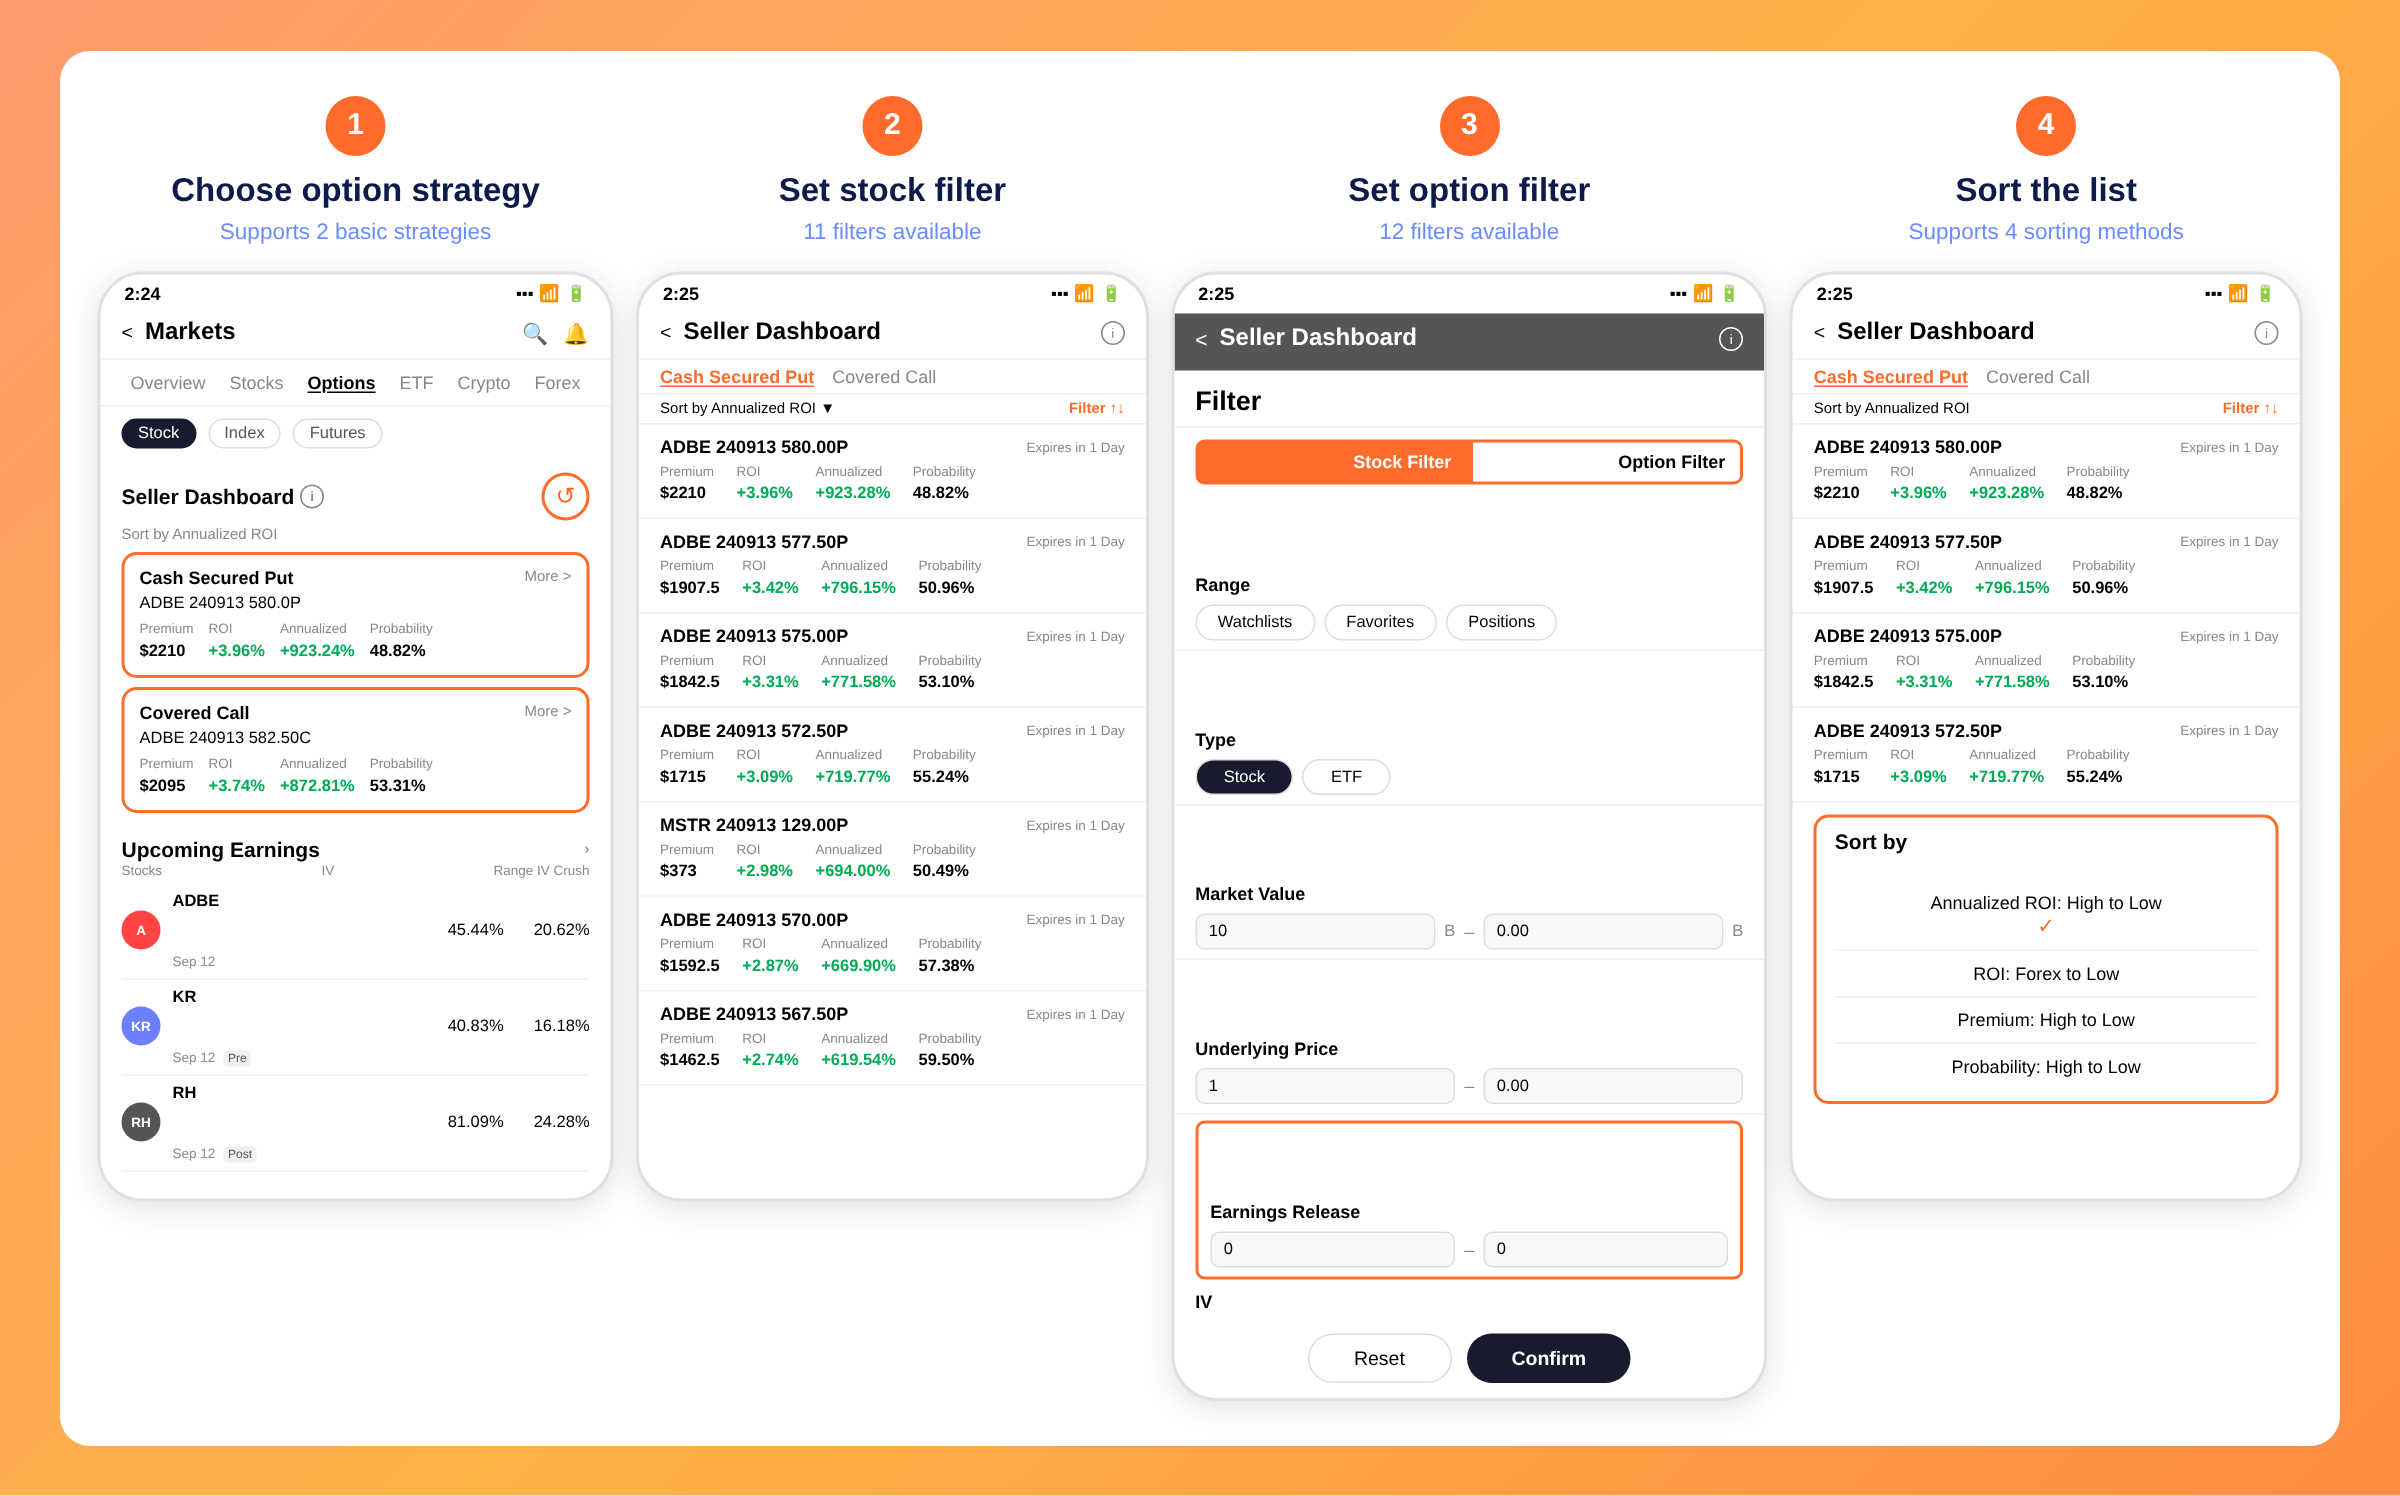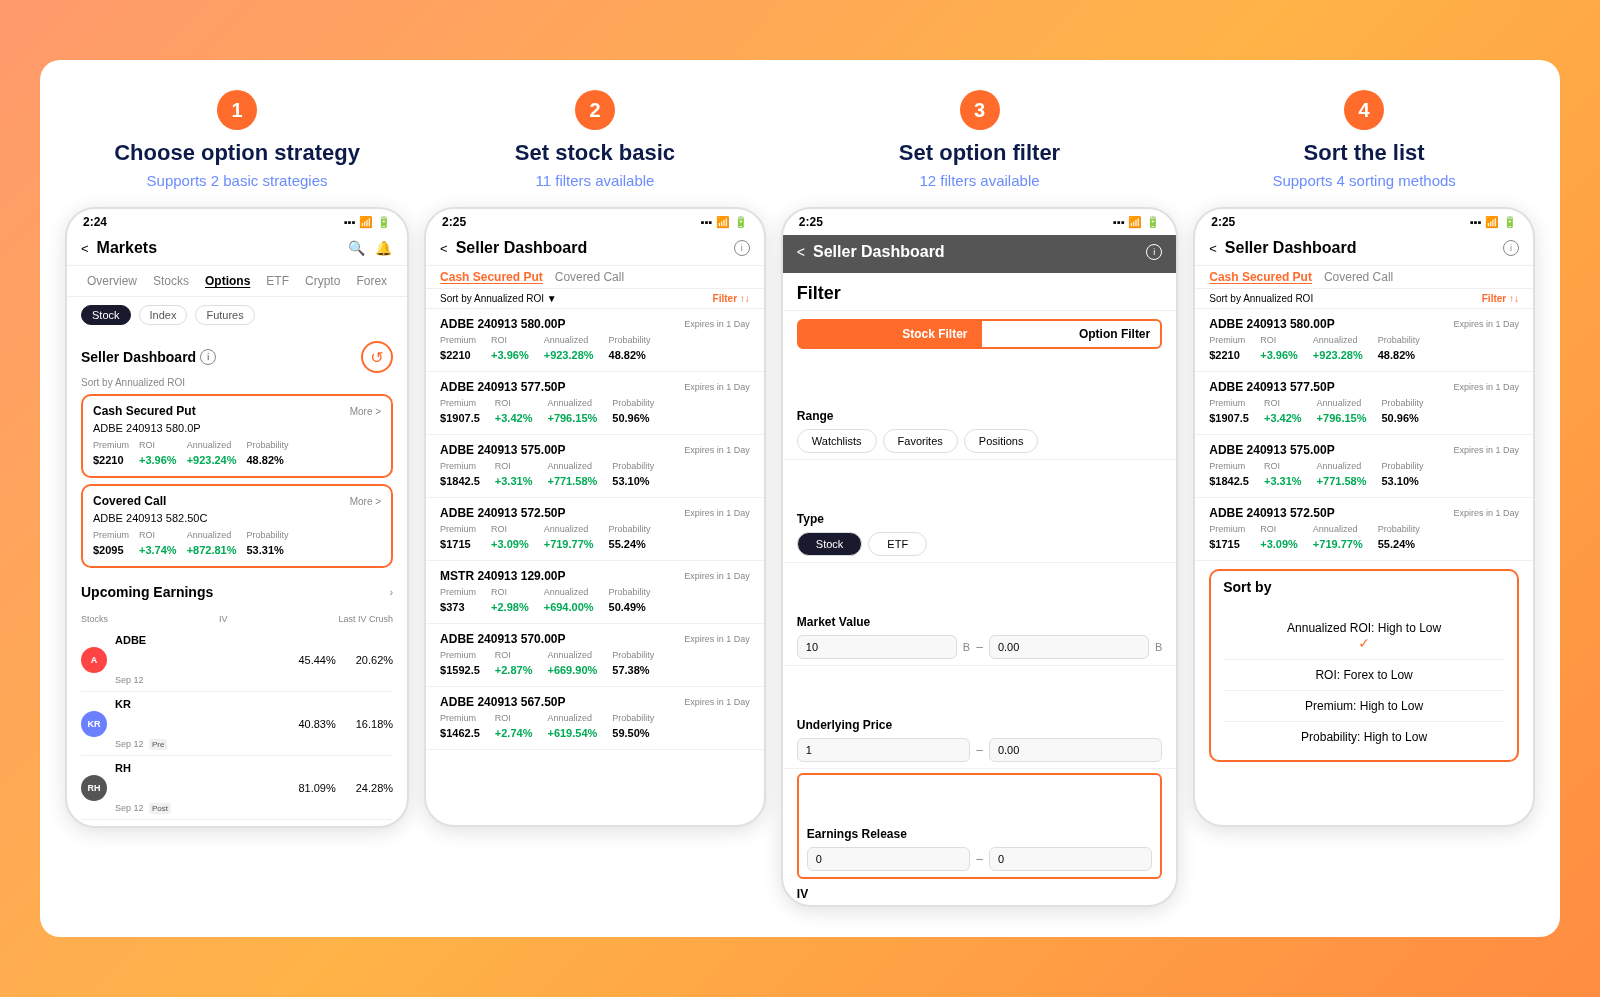--- a/index.html
+++ b/index.html
@@ -202,21 +202,21 @@
     .metric-item span.green {
       color: #00AA55;
     }
     .upcoming-section {
       padding: 10px 14px 6px;
     }
     .upcoming-header {
       display: flex;
       justify-content: space-between;
       align-items: center;
-      margin-bottom: 14px;
+      margin-bottom: 1px;
     }
     .upcoming-title {
       font-size: 14px;
       font-weight: 700;
       color: #000;
     }
     .upcoming-cols {
       display: flex;
       justify-content: space-between;
       font-size: 9px;
@@ -594,21 +594,21 @@
         </div>
 
         <div class="upcoming-section">
           <div class="upcoming-header">
             <span class="upcoming-title">Upcoming Earnings</span>
             <span style="font-size:11px;color:#888;">›</span>
           </div>
           <div class="upcoming-cols">
             <span>Stocks</span>
             <span>IV</span>
-            <span>Last IV Crush</span>
+            <span>Range IV Crush</span>
           </div>
           <div class="stock-row">
             <div class="stock-icon" style="background:#FF4444;">A</div>
             <div class="stock-info">
               <div class="stock-ticker">ADBE</div>
               <div class="stock-date">Sep 12</div>
             </div>
             <span class="stock-iv">45.44%</span>
             <span class="stock-last-iv">20.62%</span>
           </div>
@@ -629,21 +629,21 @@
             </div>
             <span class="stock-iv">81.09%</span>
             <span class="stock-last-iv">24.28%</span>
           </div>
         </div>
       </div>
     </div>
 
     <div class="step-col">
       <div class="step-number">2</div>
-      <div class="step-title">Set stock basic</div>
+      <div class="step-title">Set stock filter</div>
       <div class="step-subtitle">11 filters available</div>
       <div class="phone-screen">
         <div class="phone-status-bar">
           <span>2:25</span>
           <div class="status-right">
             <span>▪▪▪</span>
             <span>📶</span>
             <span>🔋</span>
           </div>
         </div>
@@ -820,20 +820,24 @@
         <div class="filter-section" style="border:2px solid #FF6B2B;border-radius:6px;margin:4px 14px;padding:6px 8px;">
           <div class="filter-section-label">Earnings Release</div>
           <div class="filter-input-row">
             <input class="filter-input" value="0" style="">
             <span class="filter-dash">–</span>
             <input class="filter-input" value="0" style="">
           </div>
         </div>
         <div style="padding:4px 14px 4px;font-size:12px;font-weight:700;color:#000;">IV</div>
 
+        <div class="filter-bottom-btns">
+          <button class="filter-reset-btn">Reset</button>
+          <button class="filter-confirm-btn">Confirm</button>
+        </div>
       </div>
     </div>
 
     <div class="step-col">
       <div class="step-number">4</div>
       <div class="step-title">Sort  the list</div>
       <div class="step-subtitle">Supports 4 sorting methods</div>
       <div class="phone-screen">
         <div class="phone-status-bar">
           <span>2:25</span>

